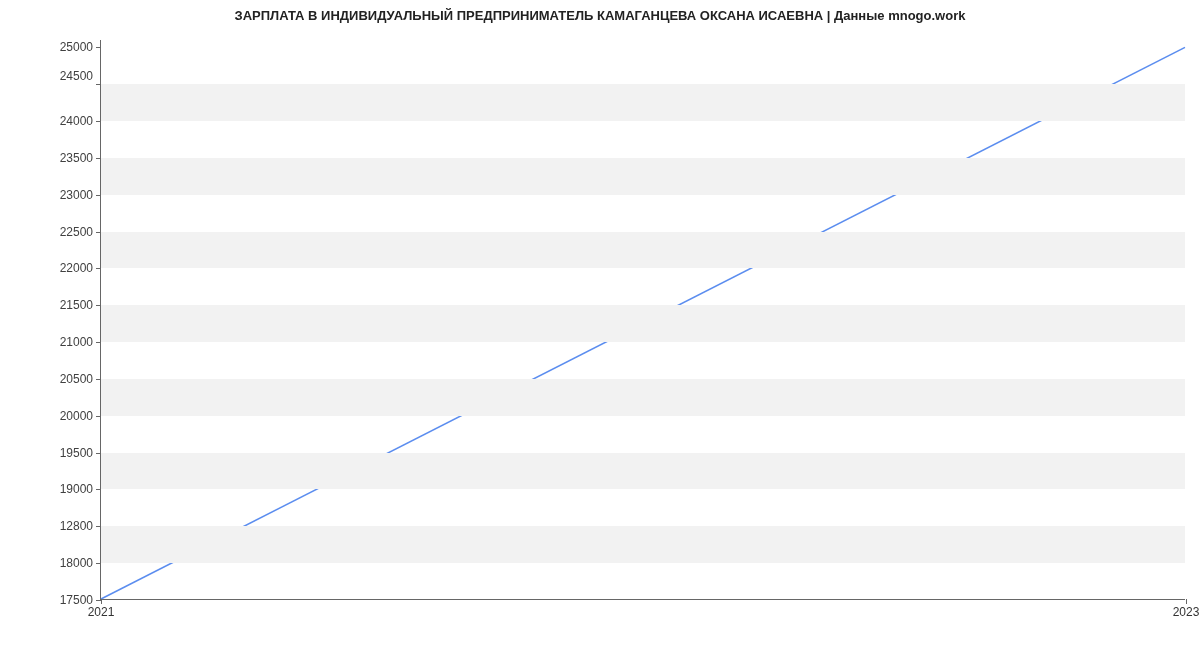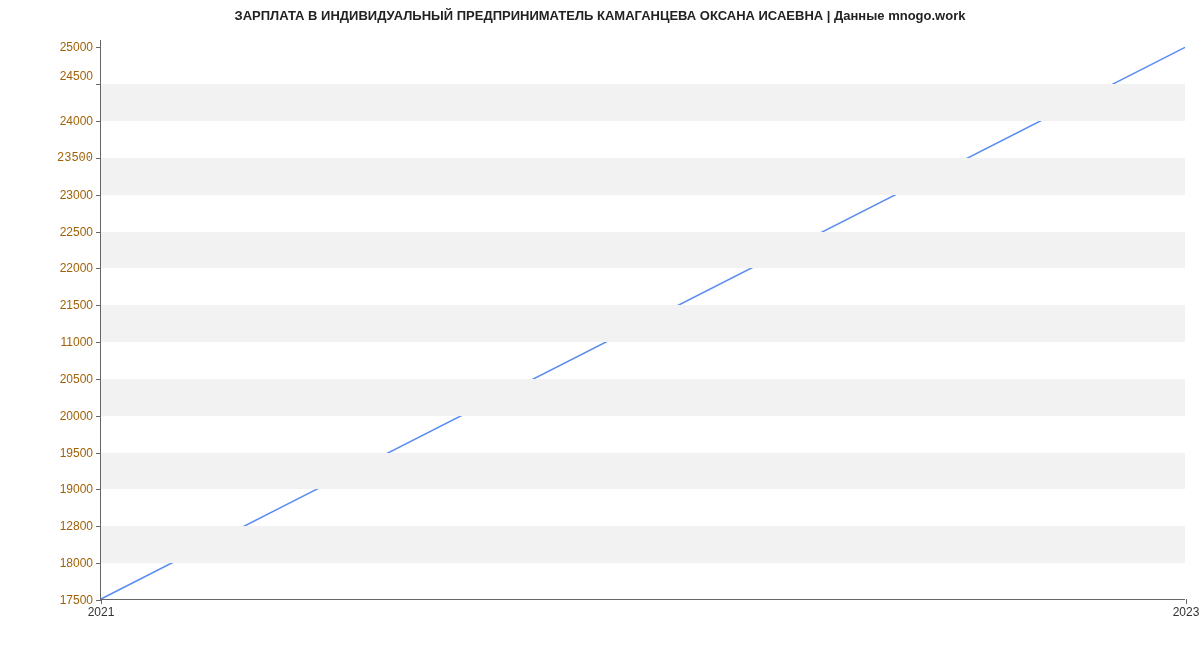--- a/index.html
+++ b/index.html
@@ -41,21 +41,21 @@
     left: 0;
     width: 100%;
     background: #f2f2f2;
   }
   .y-tick-label {
     position: absolute;
     right: 100%;
     transform: translateY(-50%);
     padding-right: 8px;
     font-size: 12px;
-    color: #a16207;
+    color: #404040;
     white-space: nowrap;
   }
   .y-tick-mark {
     position: absolute;
     left: -5px;
     width: 5px;
     height: 1px;
     background: #666;
   }
   .x-tick-label {
@@ -103,33 +103,33 @@
       <div class="y-tick-label" style="top: 449.474px;">19000</div>
       <div class="y-tick-mark" style="top: 412.632px;"></div>
       <div class="y-tick-label" style="top: 412.632px;">19500</div>
       <div class="band" style="top: 338.947px; height: 36.8421px;"></div>
       <div class="y-tick-mark" style="top: 375.789px;"></div>
       <div class="y-tick-label" style="top: 375.789px;">20000</div>
       <div class="y-tick-mark" style="top: 338.947px;"></div>
       <div class="y-tick-label" style="top: 338.947px;">20500</div>
       <div class="band" style="top: 265.263px; height: 36.8421px;"></div>
       <div class="y-tick-mark" style="top: 302.105px;"></div>
-      <div class="y-tick-label" style="top: 302.105px;">11000</div>
+      <div class="y-tick-label" style="top: 302.105px;">21000</div>
       <div class="y-tick-mark" style="top: 265.263px;"></div>
       <div class="y-tick-label" style="top: 265.263px;">21500</div>
       <div class="band" style="top: 191.579px; height: 36.8421px;"></div>
       <div class="y-tick-mark" style="top: 228.421px;"></div>
       <div class="y-tick-label" style="top: 228.421px;">22000</div>
       <div class="y-tick-mark" style="top: 191.579px;"></div>
       <div class="y-tick-label" style="top: 191.579px;">22500</div>
       <div class="band" style="top: 117.895px; height: 36.8421px;"></div>
       <div class="y-tick-mark" style="top: 154.737px;"></div>
       <div class="y-tick-label" style="top: 154.737px;">23000</div>
       <div class="y-tick-mark" style="top: 117.895px;"></div>
-      <div class="y-tick-label" style="top: 117.895px; font-family: Liberation Mono, monospace;">23500</div>
+      <div class="y-tick-label" style="top: 117.895px;">23500</div>
       <div class="band" style="top: 44.2105px; height: 36.8421px;"></div>
       <div class="y-tick-mark" style="top: 81.0526px;"></div>
       <div class="y-tick-label" style="top: 81.0526px;">24000</div>
       <div class="y-tick-mark" style="top: 44.2105px;"></div>
       <div class="y-tick-label" style="top: 36px;">24500</div>
       <div class="y-tick-mark" style="top: 7.36842px;"></div>
       <div class="y-tick-label" style="top: 7.36842px;">25000</div>
       <div class="x-tick-mark" style="left: 0px;"></div>
       <div class="x-tick-label" style="left: 0px;">2021</div>
       <div class="x-tick-mark" style="left: 1085px;"></div>

